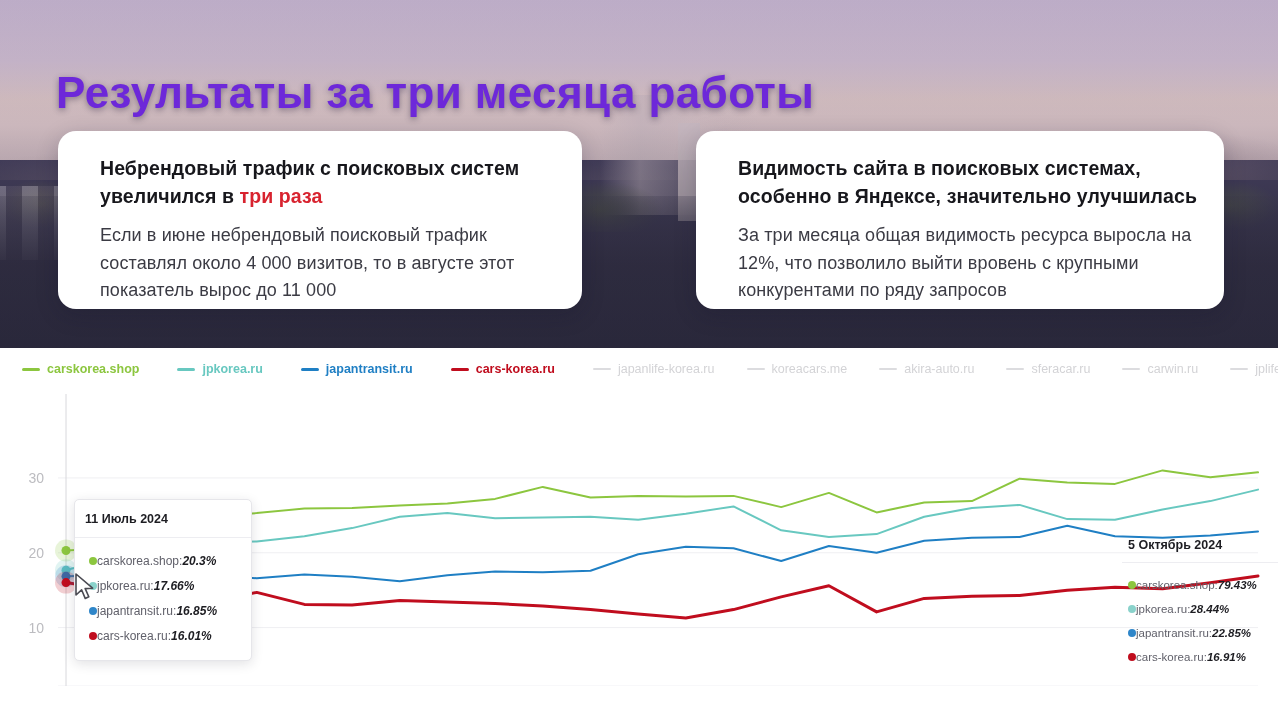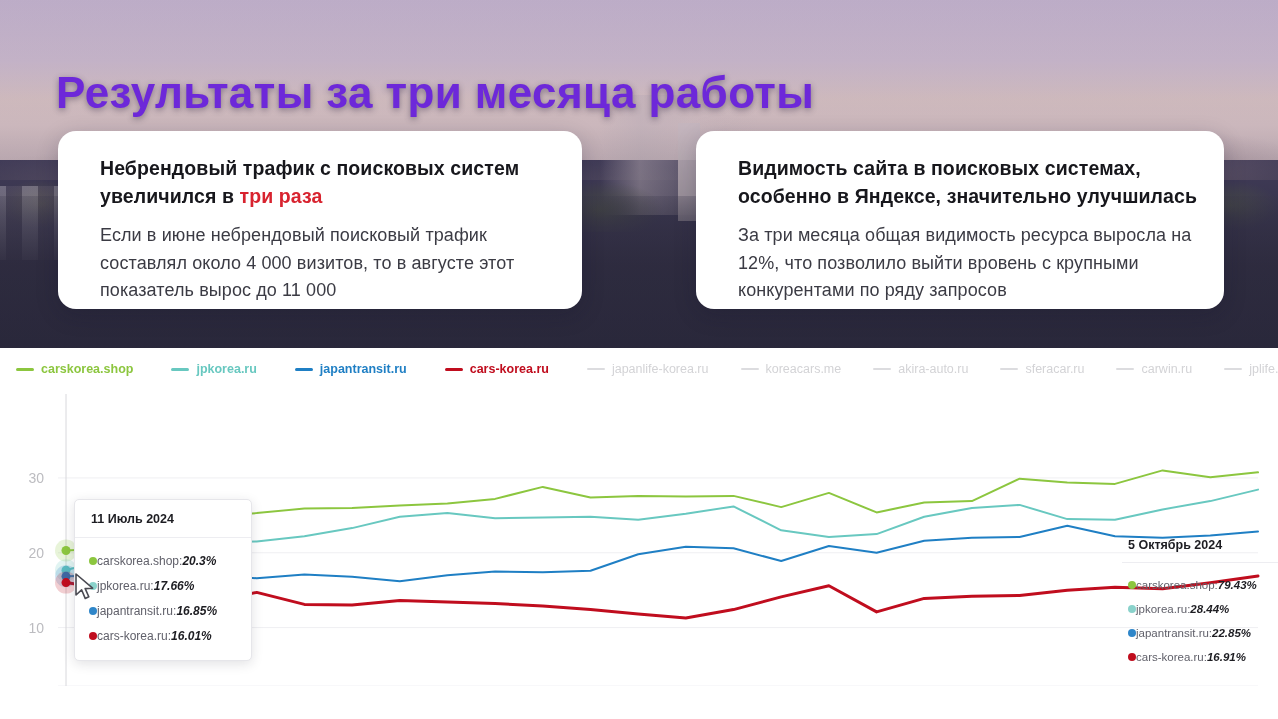--- a/index.html
+++ b/index.html
@@ -106,21 +106,21 @@
   }
 
   
   .chart-panel {
     position:absolute; left:0; top:348px; width:1278px; height:371px;
     background:#ffffff; z-index:4;
   }
 
   
   .legend {
-    position:absolute; left:16px; top:12px; width:1240px; height:18px;
+    position:absolute; left:22px; top:12px; width:1240px; height:18px;
     display:flex; align-items:center; gap:10px;justify-content:space-between;
   }
   .legend-item {
     display:flex; align-items:center; gap:7px; margin-right:28px;
     font-size:12.5px; font-weight:700; white-space:nowrap; cursor:pointer;
   }
   .legend-item.muted { font-weight:400; color:#d3d3d6; margin-right:22px; }
   .legend-swatch { display:block; width:18px; height:3px; border-radius:2px; }
   .legend-item.muted .legend-swatch { background:#dcdcdf !important; height:2px; }
 
@@ -131,21 +131,21 @@
   
   .tooltip {
     position:absolute; z-index:20; background:#ffffff;
     border:1px solid #e6e6ea; border-radius:5px;
     box-shadow:0 3px 12px rgba(30,30,50,.13);
     padding:0;
   }
   .tt-left { left:74px; top:499px; width:178px; }
   .tt-head {
     font-size:12.5px; font-weight:700; color:#1d1d22;
-    padding:12px 14px 11px 16px; border-bottom:1px solid #ededf1;
+    padding:12px 14px 11px 10px; border-bottom:1px solid #ededf1;
   }
   .tt-body { padding:10px 14px 12px 14px; }
   .tt-row {
     display:flex; align-items:center; 
     font-size:12px; color:#60606a; padding:5.5px 0; white-space:nowrap;
   }
   .tt-dot { width:8px; height:8px; border-radius:50%; flex:none; }
   .tt-val { font-weight:700; color:#1d1d22;font-style:italic; }
 
   .tt-right {

